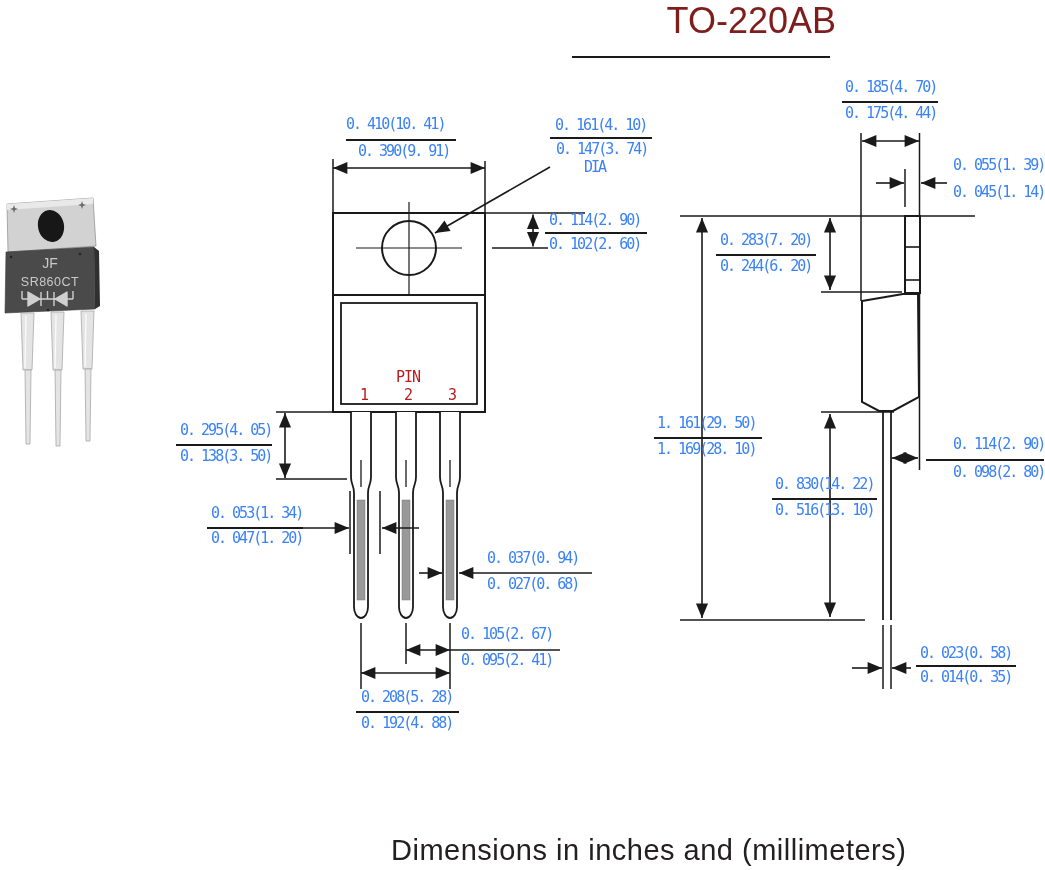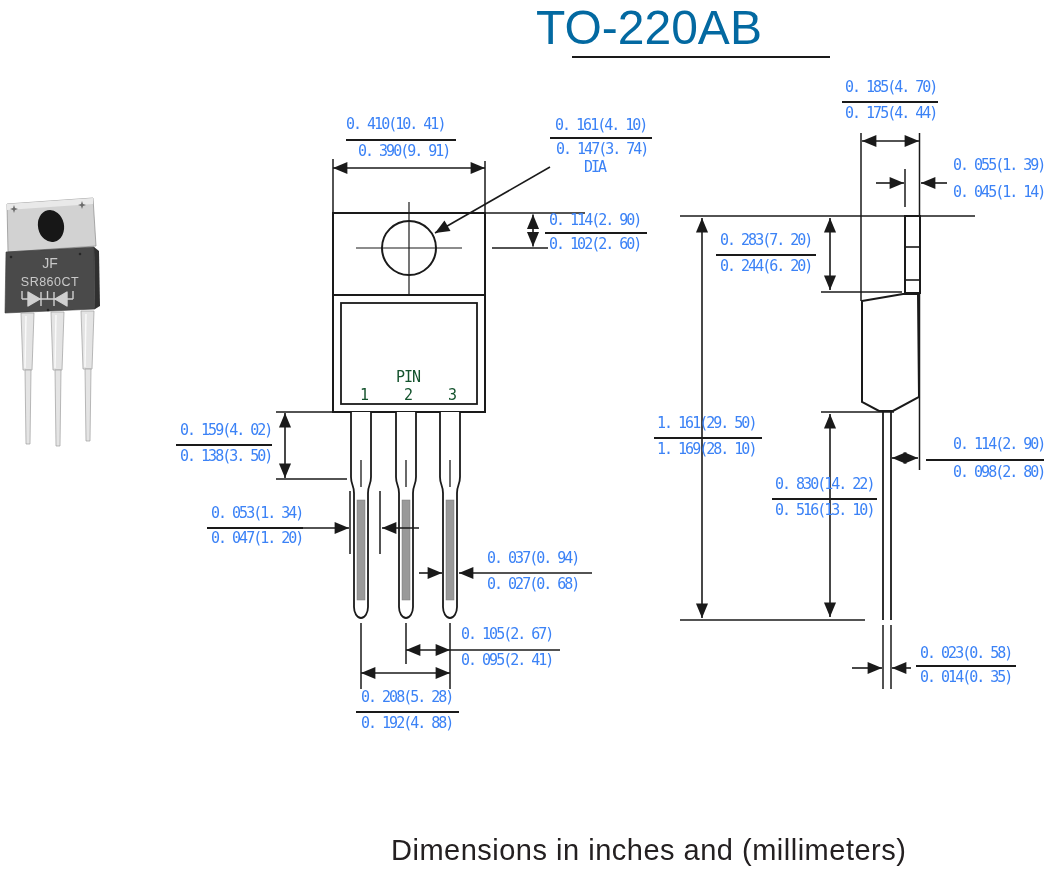--- a/index.html
+++ b/index.html
@@ -2,23 +2,23 @@
 <html><head>
 <meta charset="utf-8">
 <style>
   html,body{margin:0;padding:0;background:#ffffff;}
   #stage{position:relative;width:1045px;height:870px;background:#ffffff;overflow:hidden;
          font-family:"DejaVu Sans Mono",monospace;}
   #drawing{position:absolute;left:0;top:0;}
   .dim-text{position:absolute;font:15px "DejaVu Sans Mono",monospace;letter-spacing:-2px;
             white-space:pre;color:#3b82f6;line-height:15px;}
   .pin-text{position:absolute;font:15px "DejaVu Sans Mono",monospace;letter-spacing:-1px;
-            white-space:pre;color:#14532d;line-height:15px;}
-  #title{position:absolute;left:536px;top:0px;width:300px;text-align:left;
-         font-family:"Liberation Sans",sans-serif;font-size:48px;color:#0369a1;}
+            white-space:pre;color:#b91c1c;line-height:15px;}
+  #title{position:absolute;left:536px;top:0px;width:300px;text-align:right;
+         font-family:"Liberation Sans",sans-serif;font-size:36px;color:#7f1d1d;}
   #caption{position:absolute;left:391px;top:834px;font-family:"Liberation Sans",sans-serif;
            font-size:29px;color:#242021;letter-spacing:0.5px;}
 </style>
 </head>
 <body>
 
 <div id="stage">
 
   <svg id="drawing" width="1045" height="870" viewBox="0 0 1045 870">
     <defs>
@@ -188,21 +188,21 @@
   <div id="title">TO-220AB</div>
   <div id="caption">Dimensions in inches and (millimeters)</div>
 
   <div class="dim-text" style="left:346px;top:117px">0. 410(10. 41)</div>
   <div class="dim-text" style="left:358px;top:144px">0. 390(9. 91)</div>
   <div class="dim-text" style="left:555px;top:118px">0. 161(4. 10)</div>
   <div class="dim-text" style="left:556px;top:142px">0. 147(3. 74)</div>
   <div class="dim-text" style="left:584px;top:160px">DIA</div>
   <div class="dim-text" style="left:549px;top:213px">0. 114(2. 90)</div>
   <div class="dim-text" style="left:549px;top:237px">0. 102(2. 60)</div>
-  <div class="dim-text" style="left:180px;top:423px">0. 159(4. 02)</div>
+  <div class="dim-text" style="left:180px;top:423px">0. 295(4. 05)</div>
   <div class="dim-text" style="left:180px;top:449px">0. 138(3. 50)</div>
   <div class="dim-text" style="left:211px;top:506px">0. 053(1. 34)</div>
   <div class="dim-text" style="left:211px;top:531px">0. 047(1. 20)</div>
   <div class="dim-text" style="left:487px;top:551px">0. 037(0. 94)</div>
   <div class="dim-text" style="left:487px;top:577px">0. 027(0. 68)</div>
   <div class="dim-text" style="left:461px;top:627px">0. 105(2. 67)</div>
   <div class="dim-text" style="left:461px;top:653px">0. 095(2. 41)</div>
   <div class="dim-text" style="left:361px;top:690px">0. 208(5. 28)</div>
   <div class="dim-text" style="left:361px;top:716px">0. 192(4. 88)</div>
 

